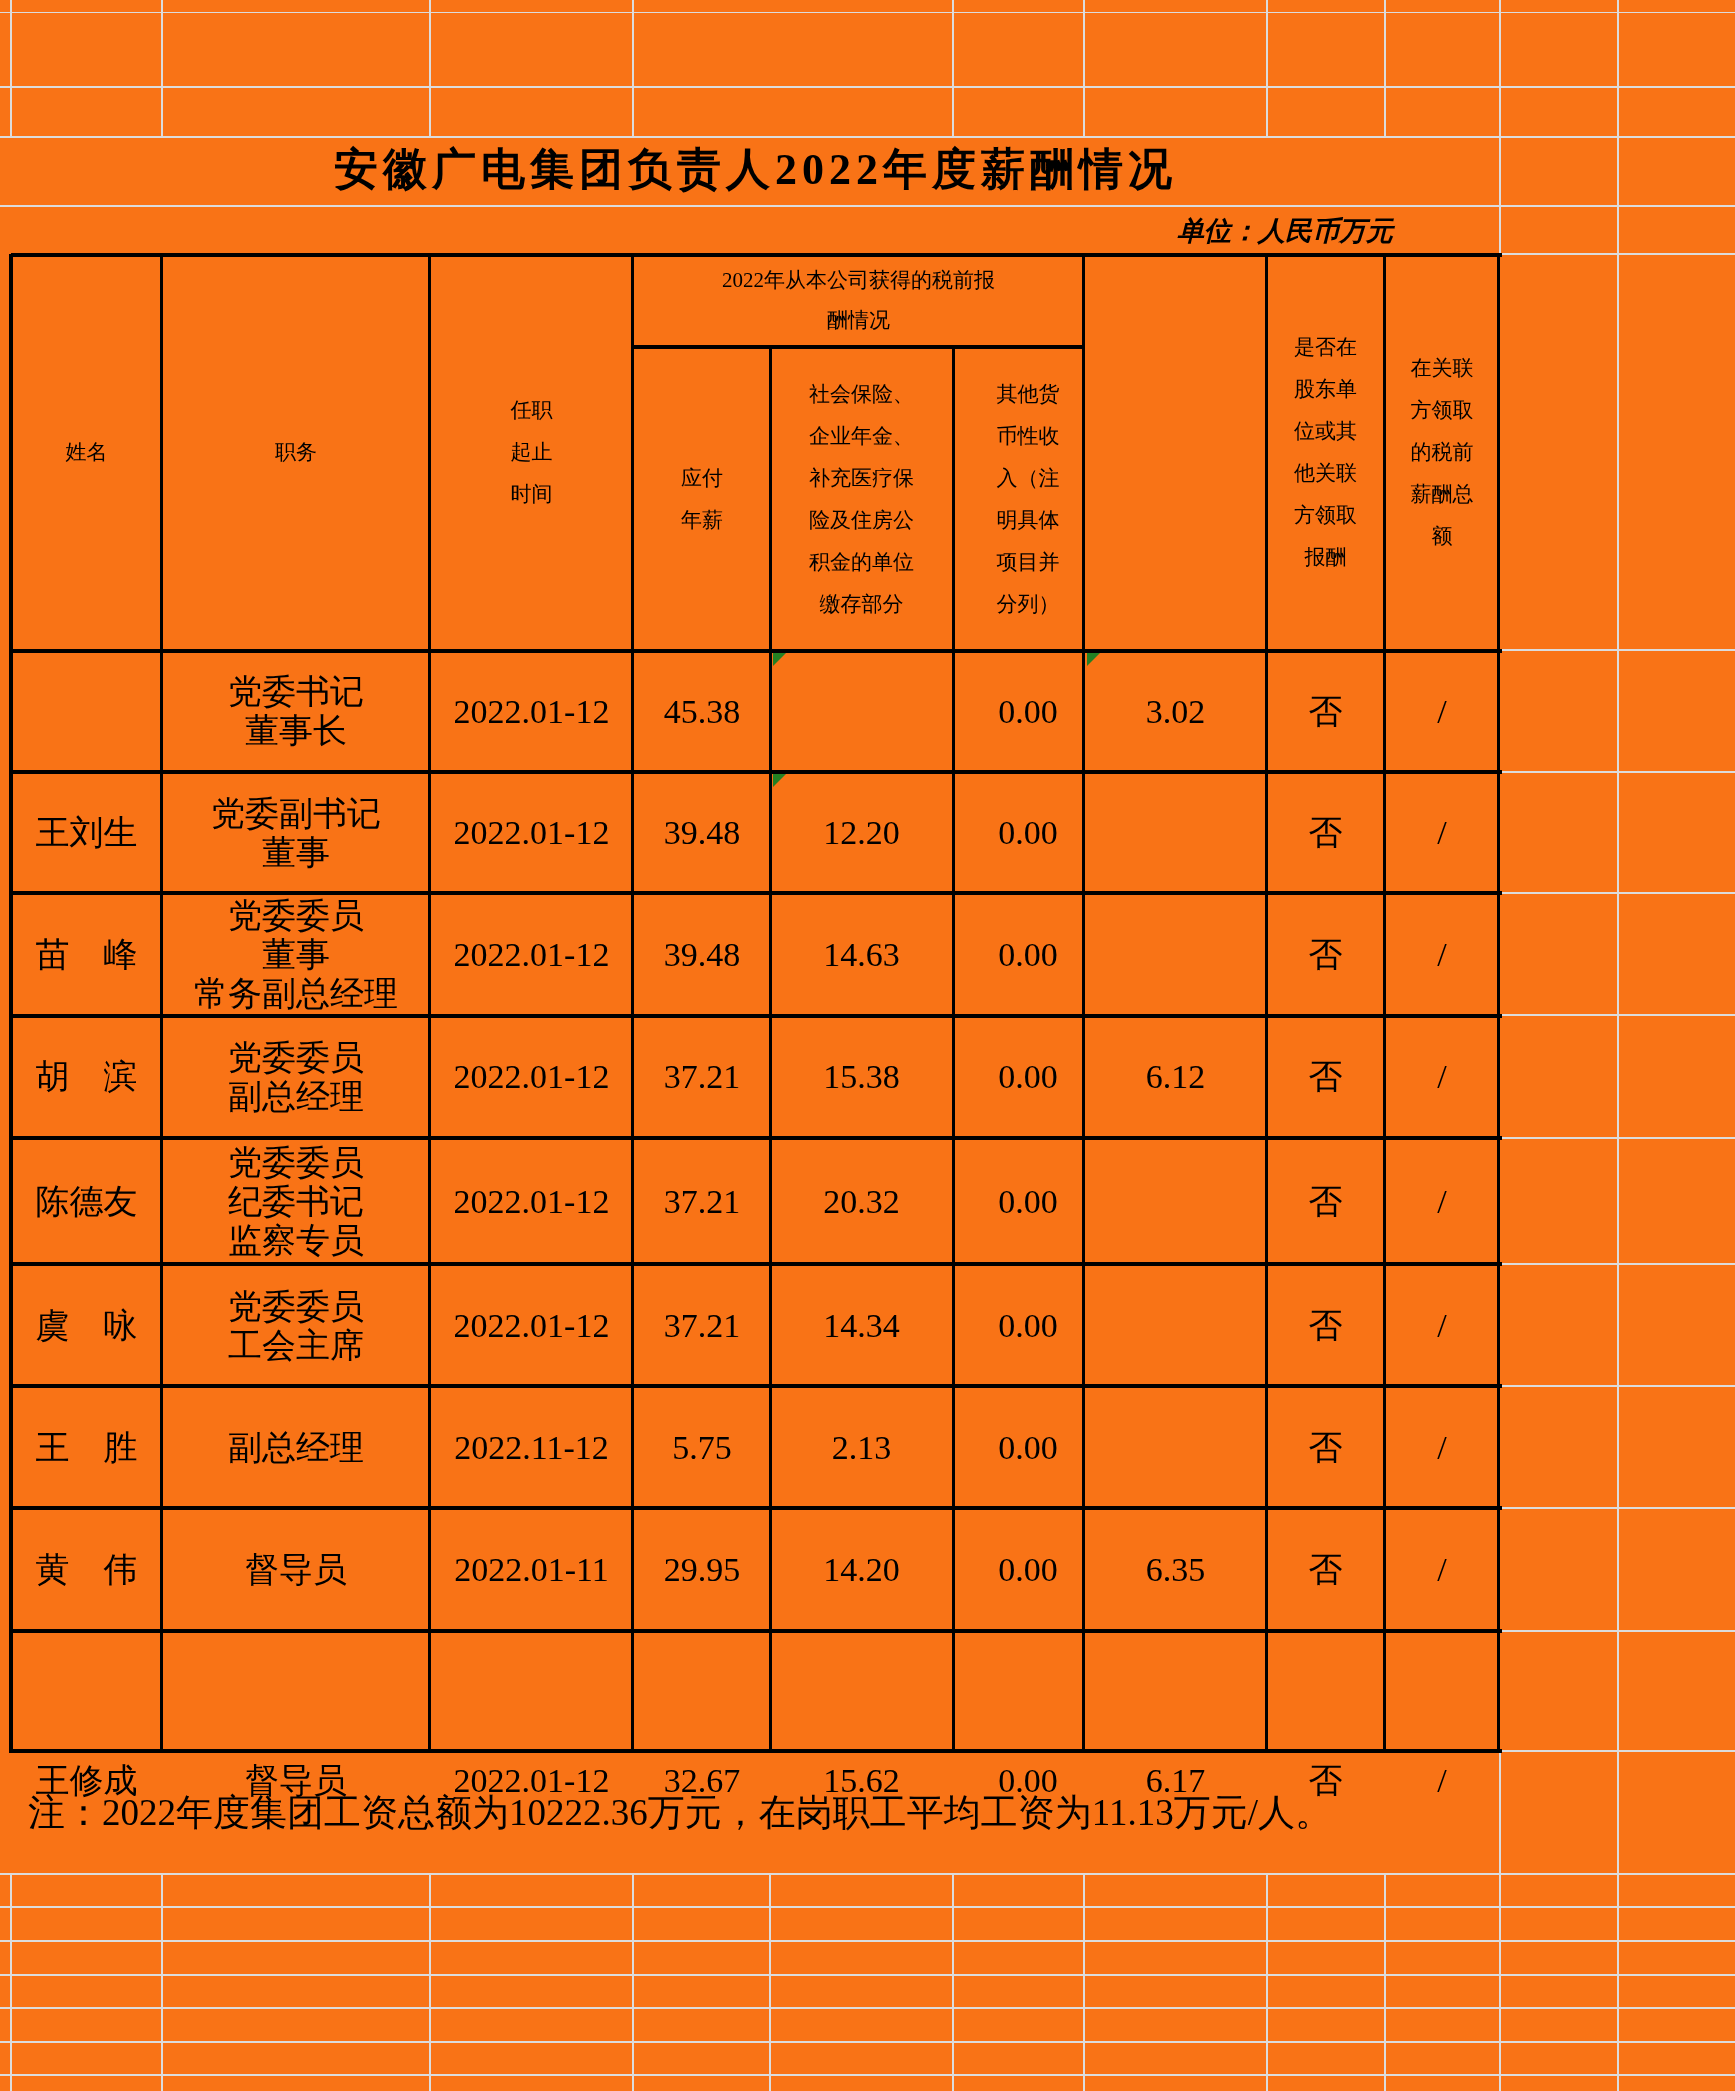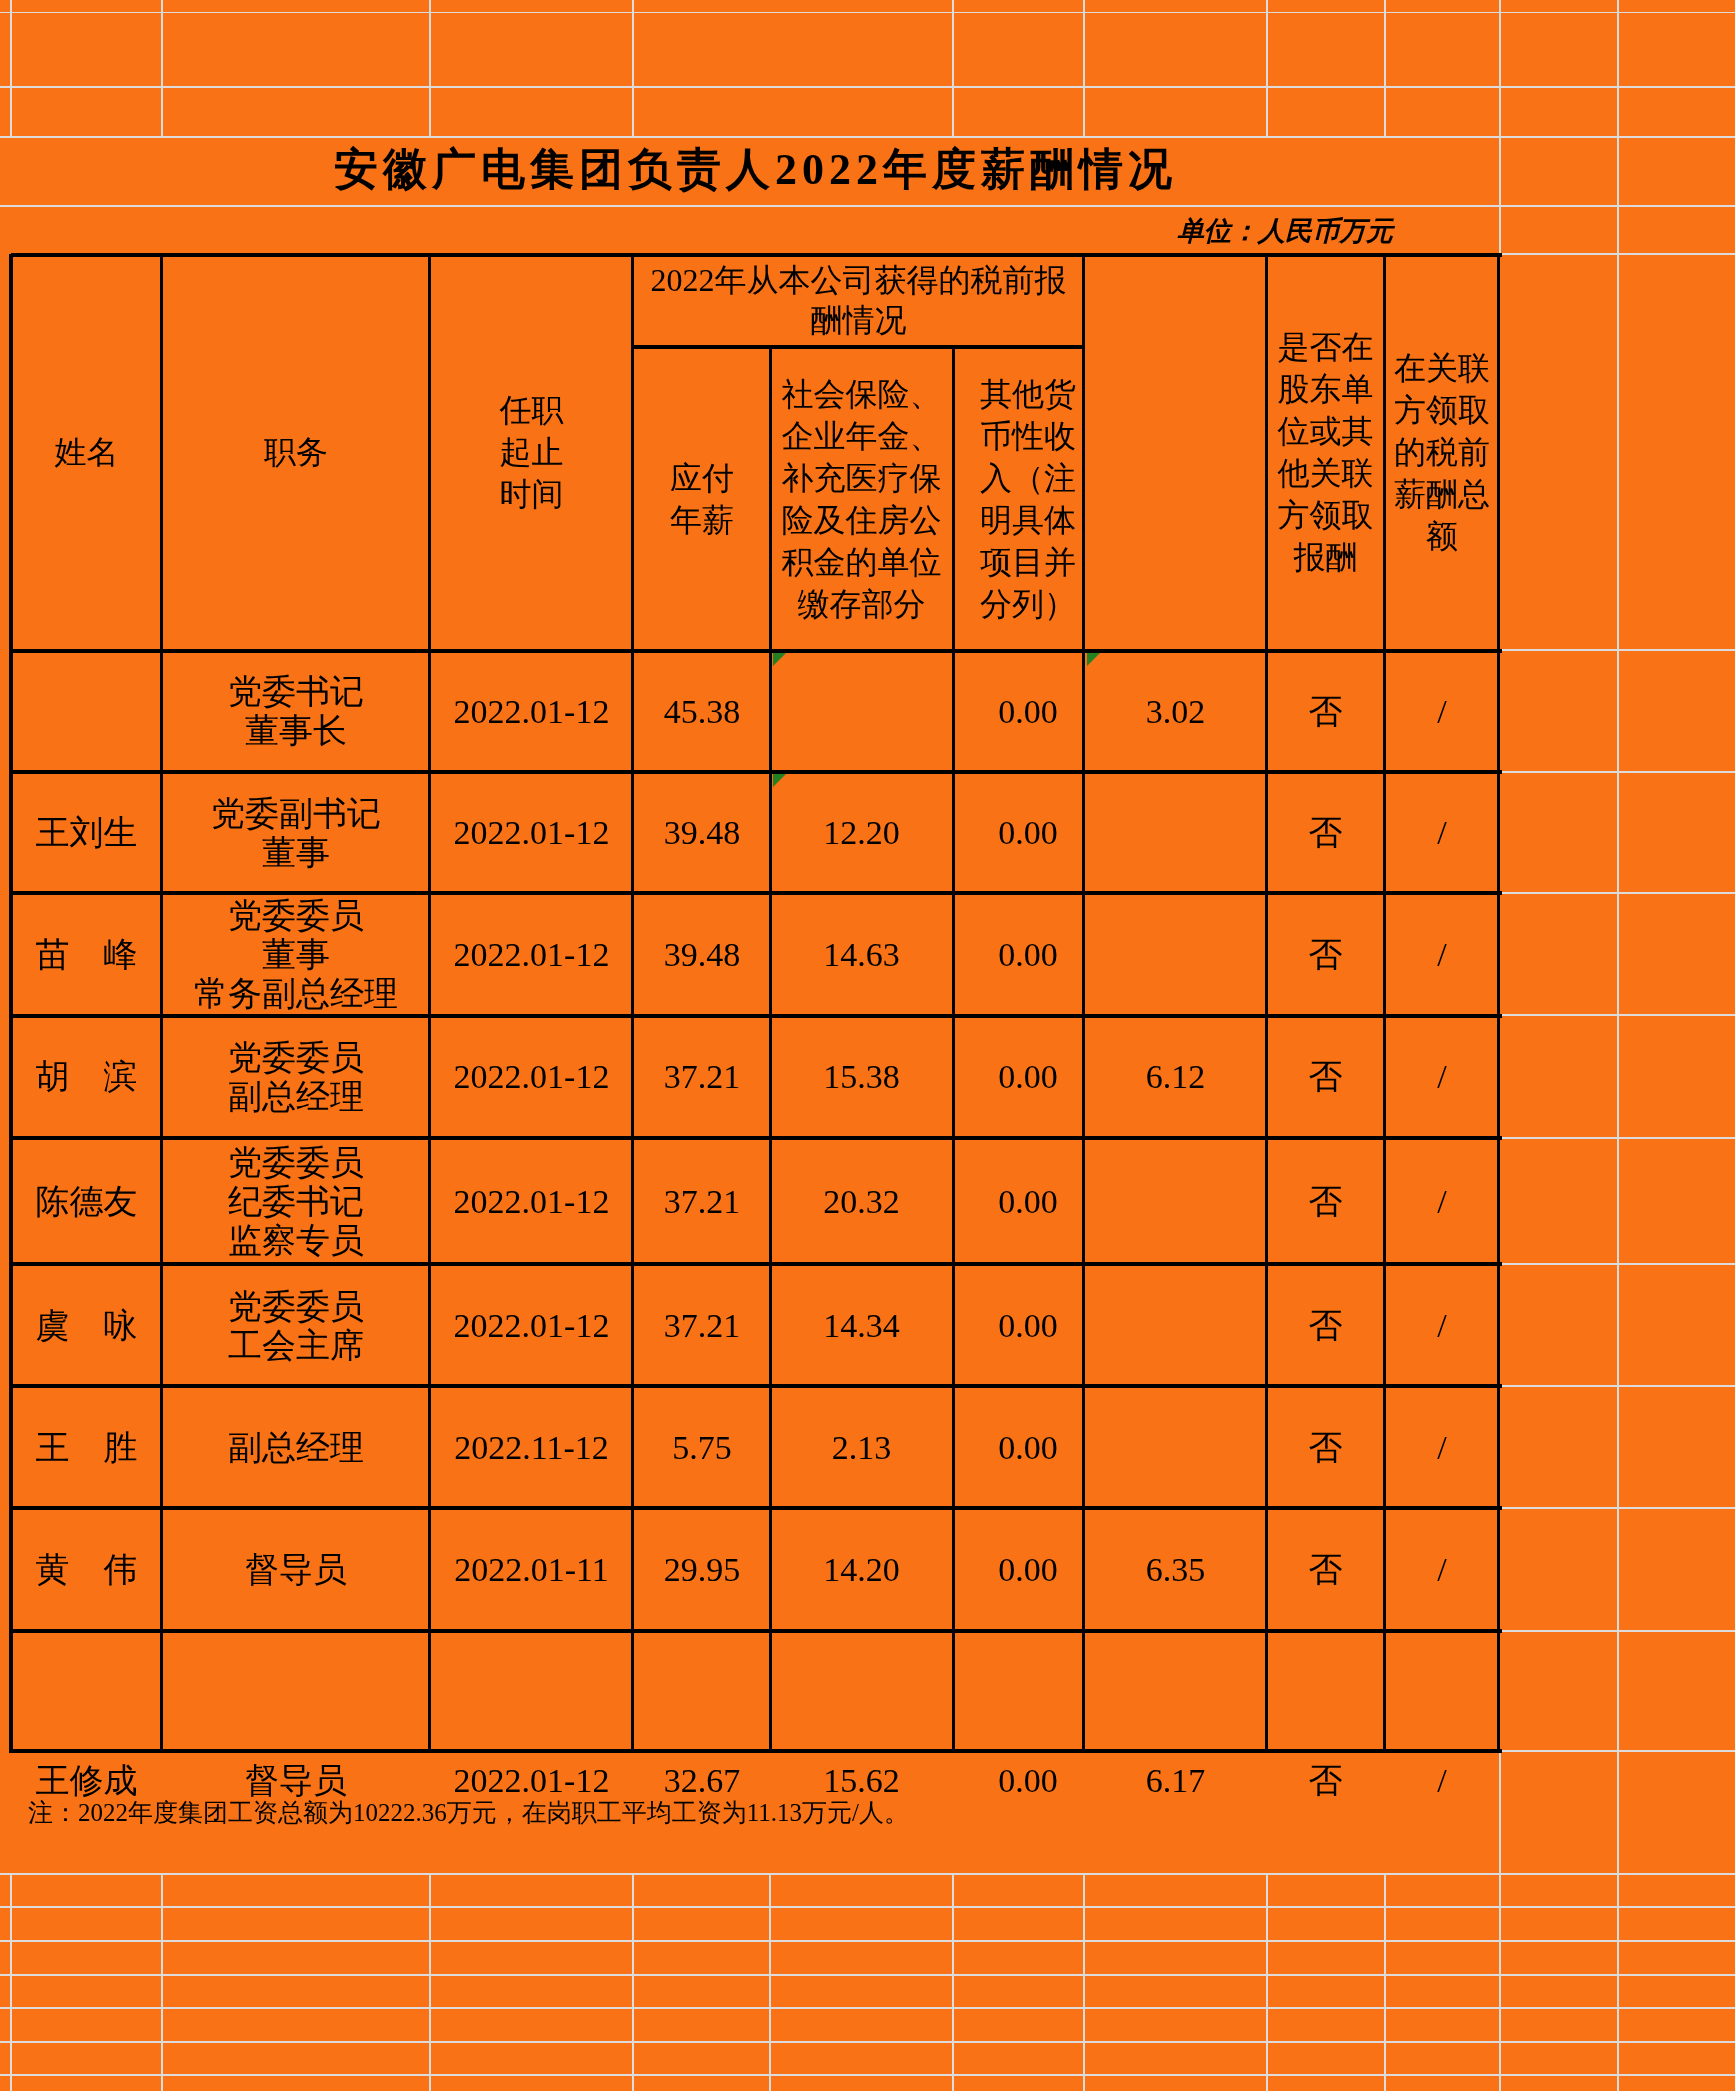--- a/index.html
+++ b/index.html
@@ -1,41 +1,41 @@
 <!DOCTYPE html>
 <html style="font-size:13.4px"><head>
 <meta charset="utf-8">
 <style>
   html,body{margin:0;padding:0;background:#ffffff;}
   .sheet{position:relative;width:1735px;height:2091px;background:#f97316;overflow:hidden;
          font-family:"Liberation Serif","DejaVu Serif",serif;color:#000;}
   .cell{position:absolute;display:flex;align-items:center;justify-content:center;
         text-align:center;white-space:pre-line;font-size:34px;line-height:39px;}
-  .hdr{font-size:32px;line-height:42px;}
+  .hdr{font-size:21px;line-height:42px;}
   .grp{line-height:40px;}
   
   .c1{left:11px;width:151px}.c2{left:162px;width:268px}.c3{left:430px;width:203px}
   .c4{left:633px;width:138px}.c5{left:770px;width:183px}.c6{left:953px;width:150px}
   .c7{left:1084px;width:183px}.c8{left:1267px;width:117px}.c9{left:1384px;width:116px}
   
   .r1{top:650px;height:122px}.r2{top:772px;height:121px}.r3{top:893px;height:123px}
   .r4{top:1015px;height:123px}.r5{top:1138px;height:126px}.r6{top:1264px;height:123px}
   .r7{top:1386px;height:122px}.r8{top:1508px;height:123px}.r9{top:1720px;height:121px}
   
   .hfull{top:254px;height:396px}.htop{top:254px;height:92px}.hbot{top:347px;height:304px}
   .hgroup{left:633px;width:451px}
   .title{position:absolute;left:11px;width:1489px;top:131px;height:77px;
          display:flex;align-items:center;justify-content:center;
          font-size:44px;font-weight:bold;letter-spacing:5px;white-space:nowrap;}
   .unit{position:absolute;left:633px;width:814px;top:206px;height:49px;
         display:flex;align-items:center;justify-content:flex-end;padding-right:54px;
         box-sizing:border-box;font-size:27px;font-style:italic;font-weight:600;}
   .note{position:absolute;left:11px;width:1489px;top:1751px;height:123px;
         display:flex;align-items:center;text-align:left;padding-left:17px;
-        box-sizing:border-box;font-size:25px;}
+        box-sizing:border-box;font-size:37px;}
   .bl{position:absolute;background:#000;}
   .gl{position:absolute;background:#dcdcdc;}
   .flag{position:absolute;width:0;height:0;border-top:13.4px solid #238023;border-right:13.4px solid transparent;}
 </style>
 </head>
 <body>
 
 <div class="sheet">
   <div id="gridlayer">
       <div class="gl" style="left: 0px; top: 11.7px; width: 1735px; height: 1.7px;"></div>

